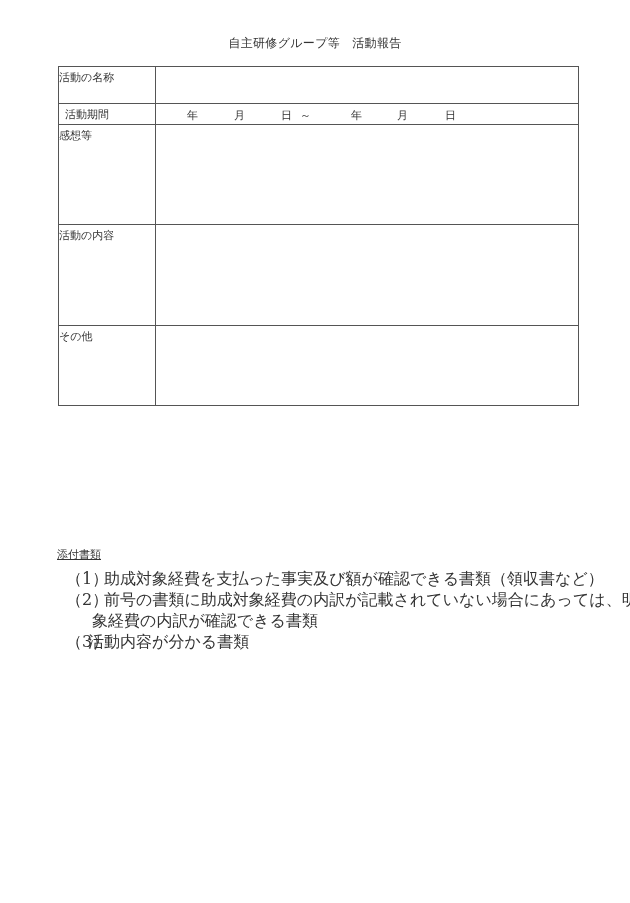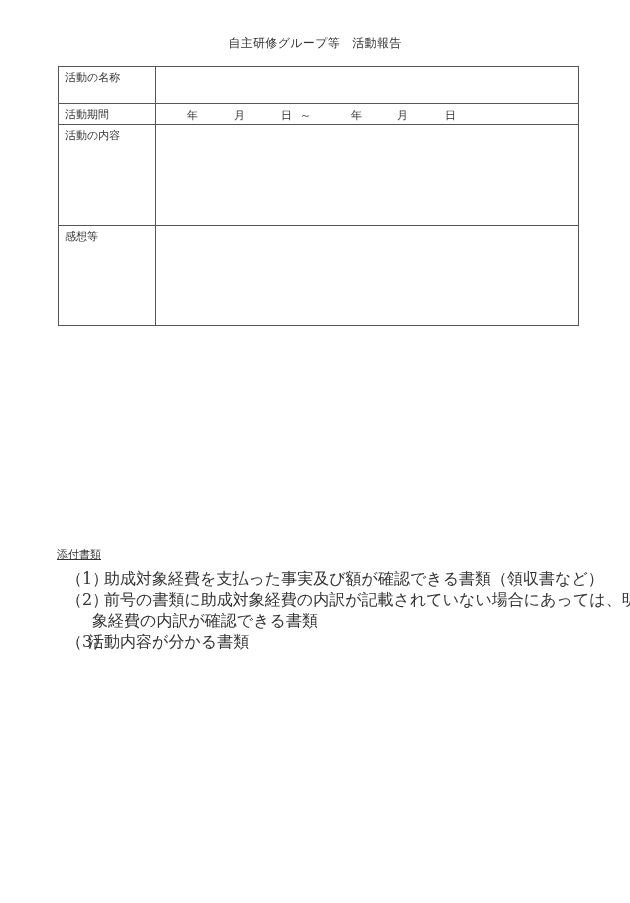--- a/index.html
+++ b/index.html
@@ -12,21 +12,21 @@
     position: absolute; top: 35px; left: 0; width: 630px; text-align: center;
     font-size: 12px; letter-spacing: 0.3px;
   }
   .form-table {
     position: absolute; left: 58px; top: 66px; width: 519px;
     border-collapse: collapse; table-layout: fixed;
   }
   .form-table td {
     border: 1px solid #555; padding: 0; vertical-align: top; font-size: 11px;
   }
-  .form-table td.label { width: 97px; padding: 3px 0 0 6px; box-sizing: border-box; }
+  .form-table td.label { width: 97px; padding: 3px 0 0 0; box-sizing: border-box; }
   .form-table td.value { width: 422px; }
   .date-row td { vertical-align: middle; }
   .date-row td.label { padding: 0 0 0 6px; }
   .date-value { position: relative; height: 19px; }
   .date-value span { position: absolute; top: 3px; font-size: 11px; }
   .attachments { position: absolute; left: 57px; top: 547px; font-size: 11px; }
   .att-heading { margin: 0; text-decoration: underline; }
   .att-item { position: absolute; white-space: nowrap; }
   .att-num { position: absolute; }
   .att-text { position: absolute; }
@@ -49,26 +49,30 @@
         <span style="left:31px">年</span>
         <span style="left:78px">月</span>
         <span style="left:125px">日</span>
         <span style="left:144px">～</span>
         <span style="left:195px">年</span>
         <span style="left:241px">月</span>
         <span style="left:289px">日</span>
       </div>
     </td>
   </tr>
+  <tr style="height:100px">
+    <td class="label">感想等</td>
+    <td class="value"></td>
+  </tr>
   <tr style="height:101px">
     <td class="label">活動の内容</td>
     <td class="value"></td>
   </tr>
-  <tr style="height:100px">
-    <td class="label">感想等</td>
+  <tr style="height:80px">
+    <td class="label">その他</td>
     <td class="value"></td>
   </tr>
 </tbody>
   </table>
 
 <div class="attachments">
   <div class="att-heading">添付書類</div>
 </div>
 
 <div class="att-item" style="left:66px; top:569px;">

